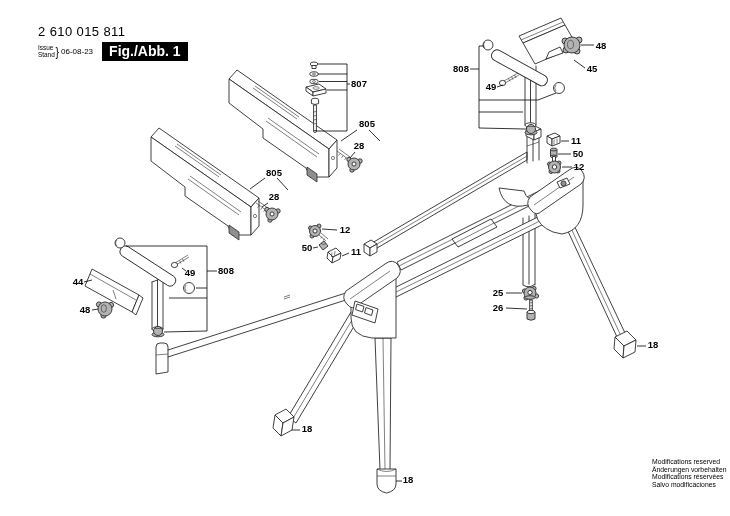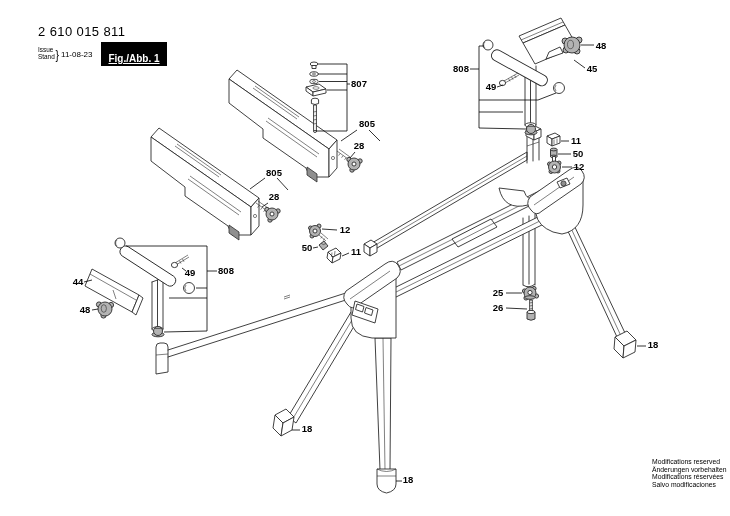--- a/index.html
+++ b/index.html
@@ -7,21 +7,21 @@
        font-family:"Liberation Sans", sans-serif;color:#000;}
   .stage{position:absolute;left:0;top:0;width:730px;height:516px;}
   
   .title-block{position:absolute;left:38px;top:24px;}
   .part-number{font-size:13px;letter-spacing:.4px;}
   .issue-row{display:flex;align-items:center;margin-top:3px;}
   .issue-stand{font-size:6.4px;line-height:6.6px;}
   .brace{font-size:13px;font-weight:400;margin:0 1px 0 0;transform:scaleX(.8);}
   .date{font-size:8px;margin-left:1px;}
   .fig-box{margin-left:9px;background:#000;color:#fff;font-weight:bold;
-           font-size:10px;padding:11px 7px 2px 7px;text-decoration:underline;}
+           font-size:14px;padding:1px 7px 2px 7px;}
   
   .footer{position:absolute;left:652px;top:458px;font-size:6.8px;line-height:7.6px;}
   
   svg{position:absolute;left:0;top:0;}
   .ln{fill:none;stroke:#2b2b2b;stroke-width:.9;stroke-linejoin:round;stroke-linecap:round;}
   .w{fill:#fff;stroke:#2b2b2b;stroke-width:.9;stroke-linejoin:round;}
   .g{fill:#b3b3b3;stroke:#2b2b2b;stroke-width:.9;stroke-linejoin:round;}
   .g2{fill:#8f8f8f;stroke:#2b2b2b;stroke-width:.8;}
   .hl{fill:none;stroke:#2b2b2b;stroke-width:.6;}
   .ld{fill:none;stroke:#000;stroke-width:.8;}
@@ -34,21 +34,21 @@
 <div class="stage">
 
   <div class="title-block">
     <div class="part-number">2 610 015 811</div>
     <div class="issue-row">
       <div class="issue-stand">
         <div>Issue</div>
         <div>Stand</div>
       </div>
       <div class="brace">}</div>
-      <div class="date">11-08-23</div>
+      <div class="date">06-08-23</div>
       <div class="fig-box">Fig./Abb. 1</div>
     </div>
   </div>
 
   <div class="footer">
     <div>Modifications reserved</div>
     <div>Änderungen vorbehalten</div>
     <div>Modifications réservées</div>
     <div>Salvo modificaciones</div>
   </div>

